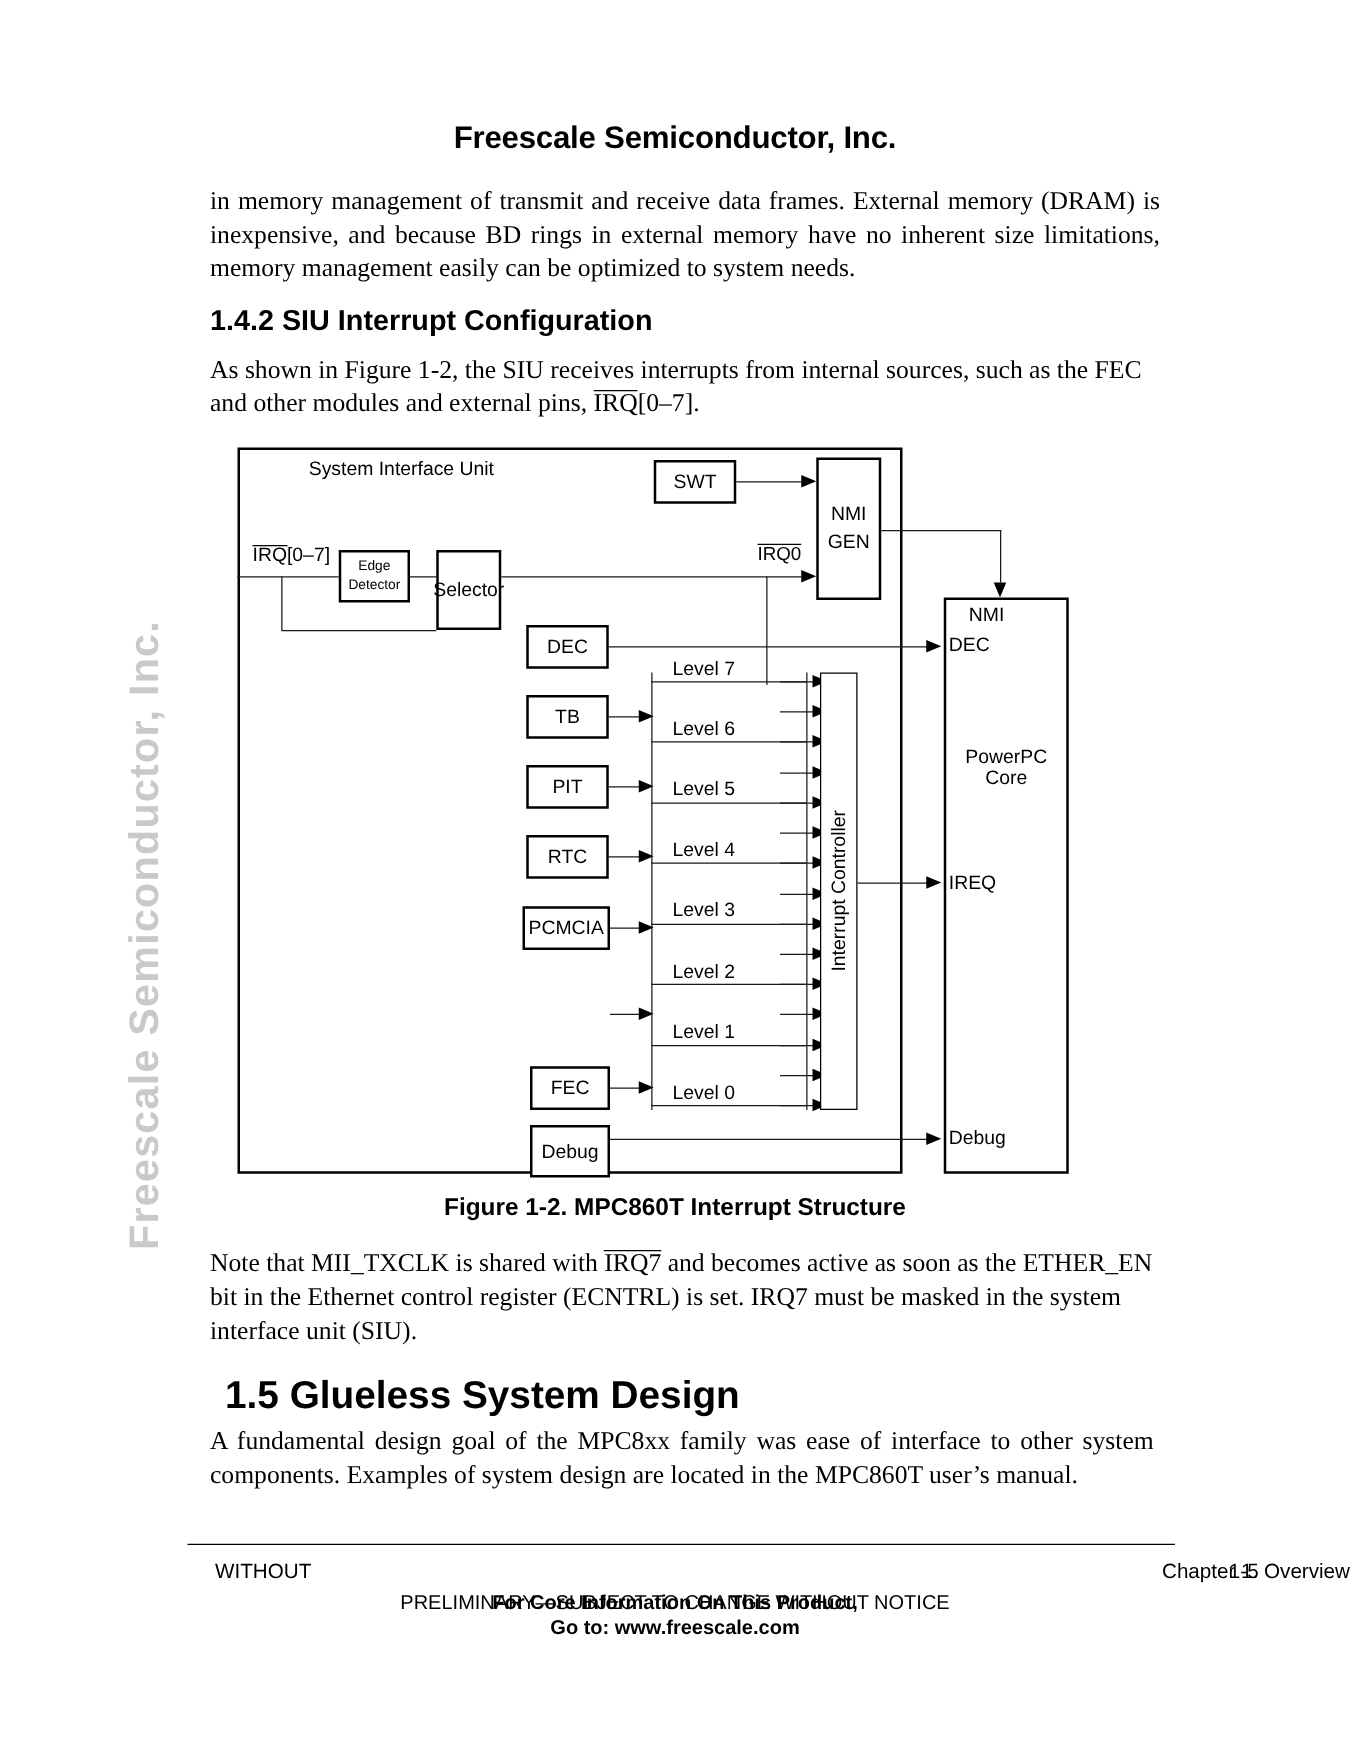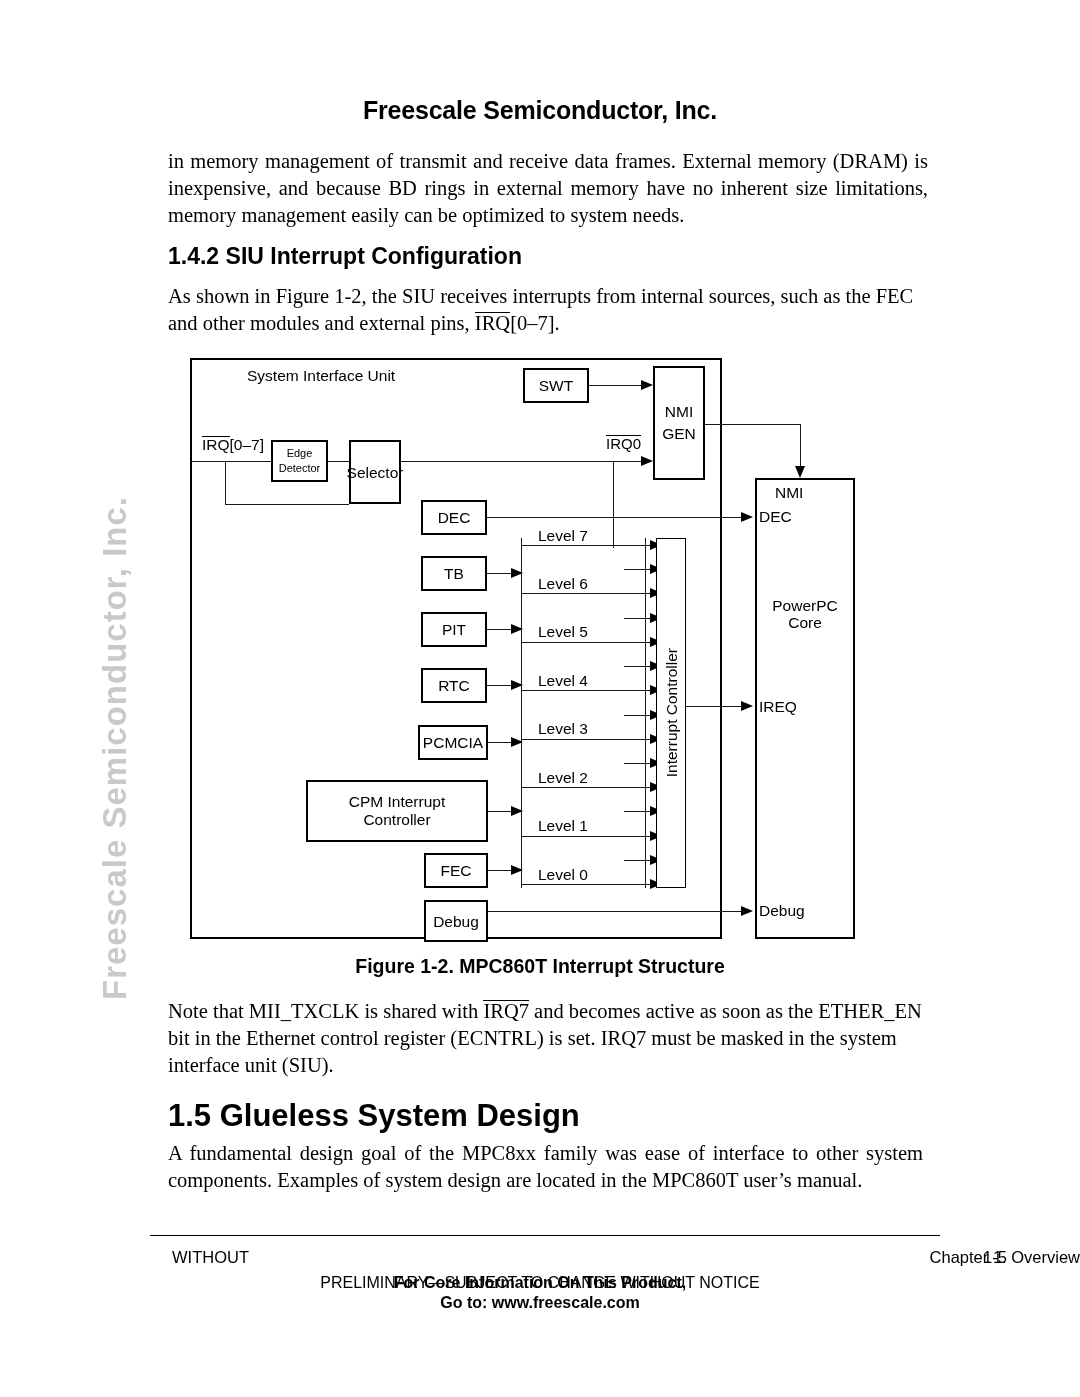--- a/index.html
+++ b/index.html
@@ -159,26 +159,20 @@
   <div class="ah" style="left:511px;top:623.5px;"></div>
 
   <div class="box" style="left:421px;top:668px;width:66px;height:35px;">RTC</div>
   <div class="hl" style="left:487px;top:685px;width:30px;"></div>
   <div class="ah" style="left:511px;top:679.5px;"></div>
 
   <div class="box" style="left:418px;top:725px;width:70px;height:35px;">PCMCIA</div>
   <div class="hl" style="left:488px;top:742px;width:29px;"></div>
   <div class="ah" style="left:511px;top:736.5px;"></div>
 
-  <div class="box" style="left:306px;top:780px;width:182px;height:62px;line-height:18px;">
-    <div>
-      <div>CPM Interrupt</div>
-      <div>Controller</div>
-    </div>
-  </div>
   <div class="hl" style="left:488px;top:811px;width:29px;"></div>
   <div class="ah" style="left:511px;top:805.5px;"></div>
 
   <div class="box" style="left:424px;top:853px;width:64px;height:35px;">FEC</div>
   <div class="hl" style="left:488px;top:870px;width:29px;"></div>
   <div class="ah" style="left:511px;top:864.5px;"></div>
 
   <div class="box" style="left:424px;top:900px;width:64px;height:42px;">Debug</div>
   <div class="hl" style="left:488px;top:911px;width:257px;"></div>
   <div class="ah" style="left:741px;top:905.5px;"></div>
@@ -254,21 +248,21 @@
   </div>
 
 </div>
 
 <div id="fig-cap">Figure 1-2. MPC860T Interrupt Structure</div>
 
 <div class="para nojust" style="left:168px;top:998px;width:770px;">
   <span>Note that MII_TXCLK is shared with </span><span class="ovl">IRQ7</span><span> and becomes active as soon as the ETHER_EN bit in the Ethernet control register (ECNTRL) is set. IRQ7 must be masked in the system interface unit (SIU).</span>
 </div>
 
-<div class="h2" style="left:168px;top:1098px;text-align:right;">1.5  Glueless System Design</div>
+<div class="h2" style="left:180px;top:1098px;text-align:right;">1.5  Glueless System Design</div>
 
 <div class="para" style="left:168px;top:1140px;width:755px;">A fundamental design goal of the MPC8xx family was ease of interface to other system components. Examples of system design are located in the MPC860T user’s manual.</div>
 
 <div id="foot-rule"></div>
 <div class="foot" id="foot-left">WITHOUT</div>
 <div class="foot" id="foot-center">Chapter 1. Overview</div>
 <div class="foot" id="foot-right"><span>1-5</span></div>
 
 <div class="foot-notice" id="notice-a">PRELIMINARY—SUBJECT TO CHANGE WITHOUT NOTICE</div>
 <div class="foot-notice" id="notice-b">For Core Information On This Product,</div>

